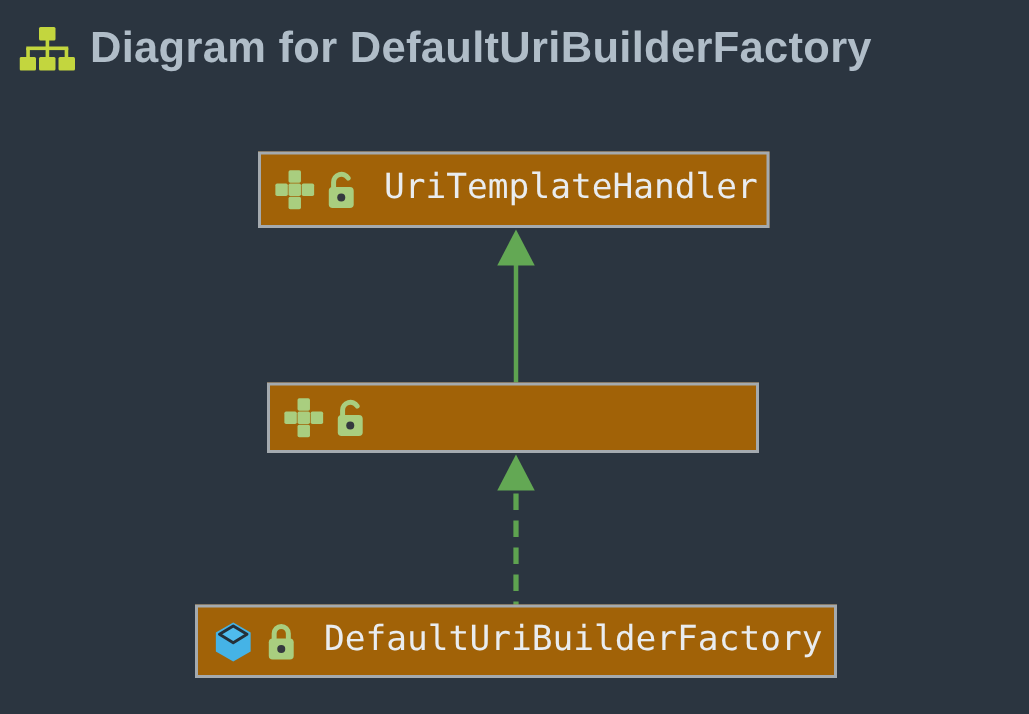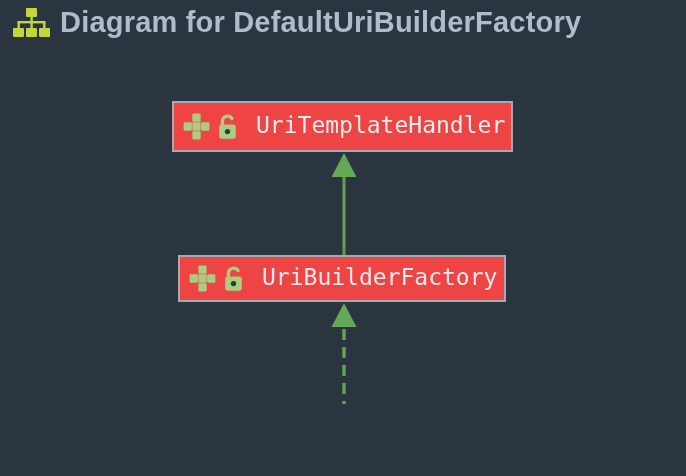--- a/index.html
+++ b/index.html
@@ -5,21 +5,21 @@
   html,body{margin:0;padding:0;background:#1e262e;}
   .stage{
     position:relative;
     width:686px;height:476px;
     background:#2b3540;
     overflow:hidden;
     font-family:"Liberation Sans",sans-serif;
   }
   
   .header{
-    position:absolute;left:13px;top:6px;
+    position:absolute;left:13px;top:16px;
     display:flex;align-items:center;gap:10px;
     z-index:4;
   }
   .header .title{
     color:#b0bdc8;
     font-size:29px;
     font-weight:700;
     letter-spacing:0.2px;
     white-space:nowrap;
   }
@@ -33,21 +33,21 @@
   }
   
   .edges{
     position:absolute;left:0;top:0;z-index:2;
     pointer-events:none;
   }
   
   .node{
     position:absolute;
     box-sizing:border-box;
-    background:#ef4444;
+    background:#a16207;
     border:2px solid #a4aaaf;
     display:flex;
     align-items:center;
     z-index:3;
     cursor:default;
   }
   .node .type-icon{margin:0 6px 0 9px;flex:0 0 auto;display:block;}
   .node .lock-icon{margin-right:17px;flex:0 0 auto;display:block;}
   .node .label{
     font-family:"DejaVu Sans Mono",monospace;
@@ -123,17 +123,28 @@
         <rect x="4.85" y="4.85" width="4.3" height="4.3" rx="0.6"></rect>
         <rect x="9.4" y="4.85" width="4.3" height="4.3" rx="0.6"></rect>
         <rect x="4.85" y="9.4" width="4.3" height="4.3" rx="0.6"></rect>
       </g>
     </svg>
     <svg class="lock-icon" width="23" height="27" viewBox="0 0 18 21">
       <path d="M5,9 V6.6 A4.1,4.1 0 0 1 12.6,4.4" fill="none" stroke="#a9ce7f" stroke-width="2.6" stroke-linecap="round"></path>
       <rect x="2.5" y="9" width="13" height="11" rx="2" fill="#a9ce7f"></rect>
       <circle cx="9" cy="14.5" r="2.1" fill="#35393f"></circle>
     </svg>
-    <span class="label">UriBuilderFactory</span>
   </div>
 
+  <div class="node node-bot">
+    <svg class="type-icon" width="29" height="30" viewBox="0 0 30 31">
+      <polygon points="15,2 27,9 27,22 15,29 3,22 3,9" fill="#45b3e6"></polygon>
+      <polygon points="15,4.5 24.5,10.2 15,16 5.5,10.2" fill="#4fbcee" stroke="#253039" stroke-width="2" stroke-linejoin="round"></polygon>
+    </svg>
+    <svg class="lock-icon" width="23" height="27" viewBox="0 0 18 21">
+      <path d="M5.3,9 V6.5 a3.7,3.7 0 0 1 7.4,0 V9" fill="none" stroke="#a9ce7f" stroke-width="2.6" stroke-linecap="round"></path>
+      <rect x="2.5" y="9" width="13" height="11" rx="2" fill="#a9ce7f"></rect>
+      <circle cx="9" cy="14.5" r="2.1" fill="#35393f"></circle>
+    </svg>
+    <span class="label">DefaultUriBuilderFactory</span>
+  </div>
 
 </div>
 
 </body></html>

